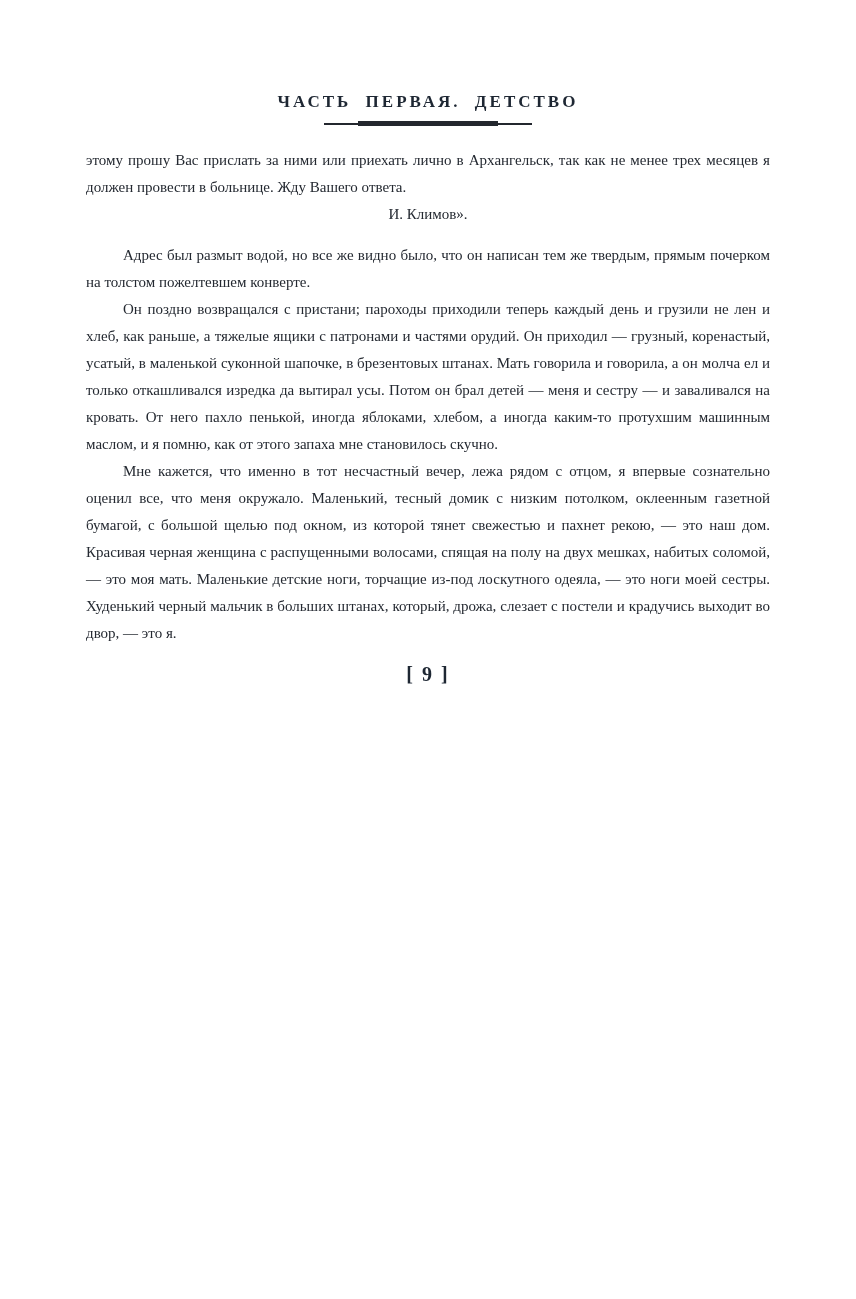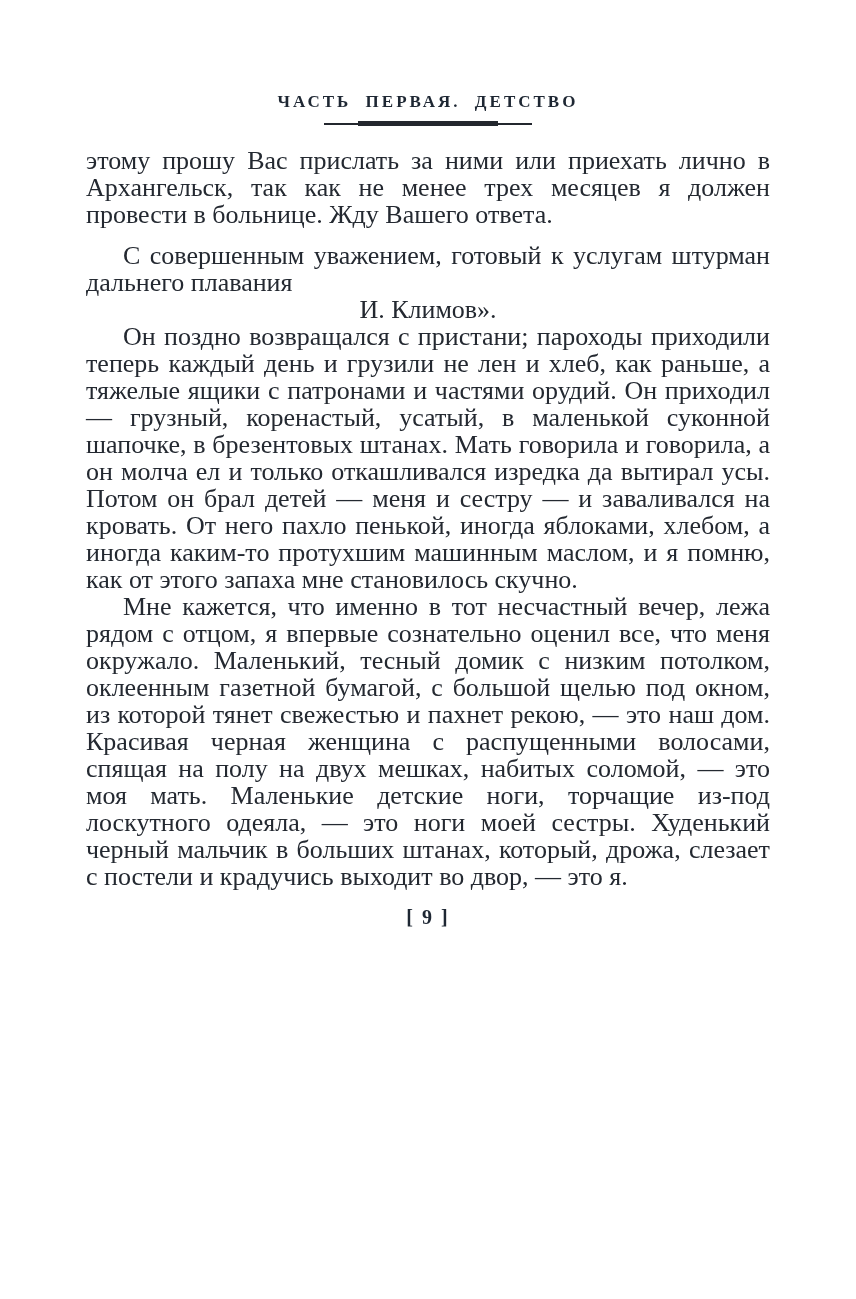--- a/index.html
+++ b/index.html
@@ -43,21 +43,21 @@
     position: absolute;
     top: 0;
     left: 34px;
     width: 140px;
     height: 5px;
     background: var(--rule, #23272e);
   }
   .page-text {
     width: 684px;
     margin: 20px auto 0 auto;
-    font-size: 26px;
+    font-size: 15px;
     line-height: 27px;
     text-align: justify;
   }
   .page-text p {
     margin: 0;
     text-indent: 37px;
   }
   .page-text p.continuation {
     text-indent: 0;
   }
@@ -87,21 +87,21 @@
 
   <div class="chapter-header">ЧАСТЬ ПЕРВАЯ. ДЕТСТВО</div>
 
   <div class="header-rule">
     <div class="thin-line"></div>
     <div class="thick-segment"></div>
   </div>
 
   <div class="page-text">
     <p class="continuation">этому прошу Вас прислать за ними или приехать лично в Архангельск, так как не менее трех месяцев я должен провести в больнице. Жду Вашего ответа.</p>
-    <p class="gap-above">С совершенным уважением, готовый к услугам штурман дальнего плавания</p>
     <p class="signature">И. Климов».</p>
+    <p class="gap-above">Адрес был размыт водой, но все же видно было, что он написан тем же твердым, прямым почерком на толстом пожелтевшем конверте.</p>
     <p>Он поздно возвращался с пристани; пароходы приходили теперь каждый день и грузили не лен и хлеб, как раньше, а тяжелые ящики с патронами и частями орудий. Он приходил — грузный, коренастый, усатый, в маленькой суконной шапочке, в брезентовых штанах. Мать говорила и говорила, а он молча ел и только откашливался изредка да вытирал усы. Потом он брал детей — меня и сестру — и заваливался на кровать. От него пахло пенькой, иногда яблоками, хлебом, а иногда каким-то протухшим машинным маслом, и я помню, как от этого запаха мне становилось скучно.</p>
     <p>Мне кажется, что именно в тот несчастный вечер, лежа рядом с отцом, я впервые сознательно оценил все, что меня окружало. Маленький, тесный домик с низким потолком, оклеенным газетной бумагой, с большой щелью под окном, из которой тянет свежестью и пахнет рекою, — это наш дом. Красивая черная женщина с распущенными волосами, спящая на полу на двух мешках, набитых соломой, — это моя мать. Маленькие детские ноги, торчащие из-под лоскутного одеяла, — это ноги моей сестры. Худенький черный мальчик в больших штанах, который, дрожа, слезает с постели и крадучись выходит во двор, — это я.</p>
   </div>
 
   <div class="page-number">[ 9 ]</div>
 
 </div>
 
 </body></html>

